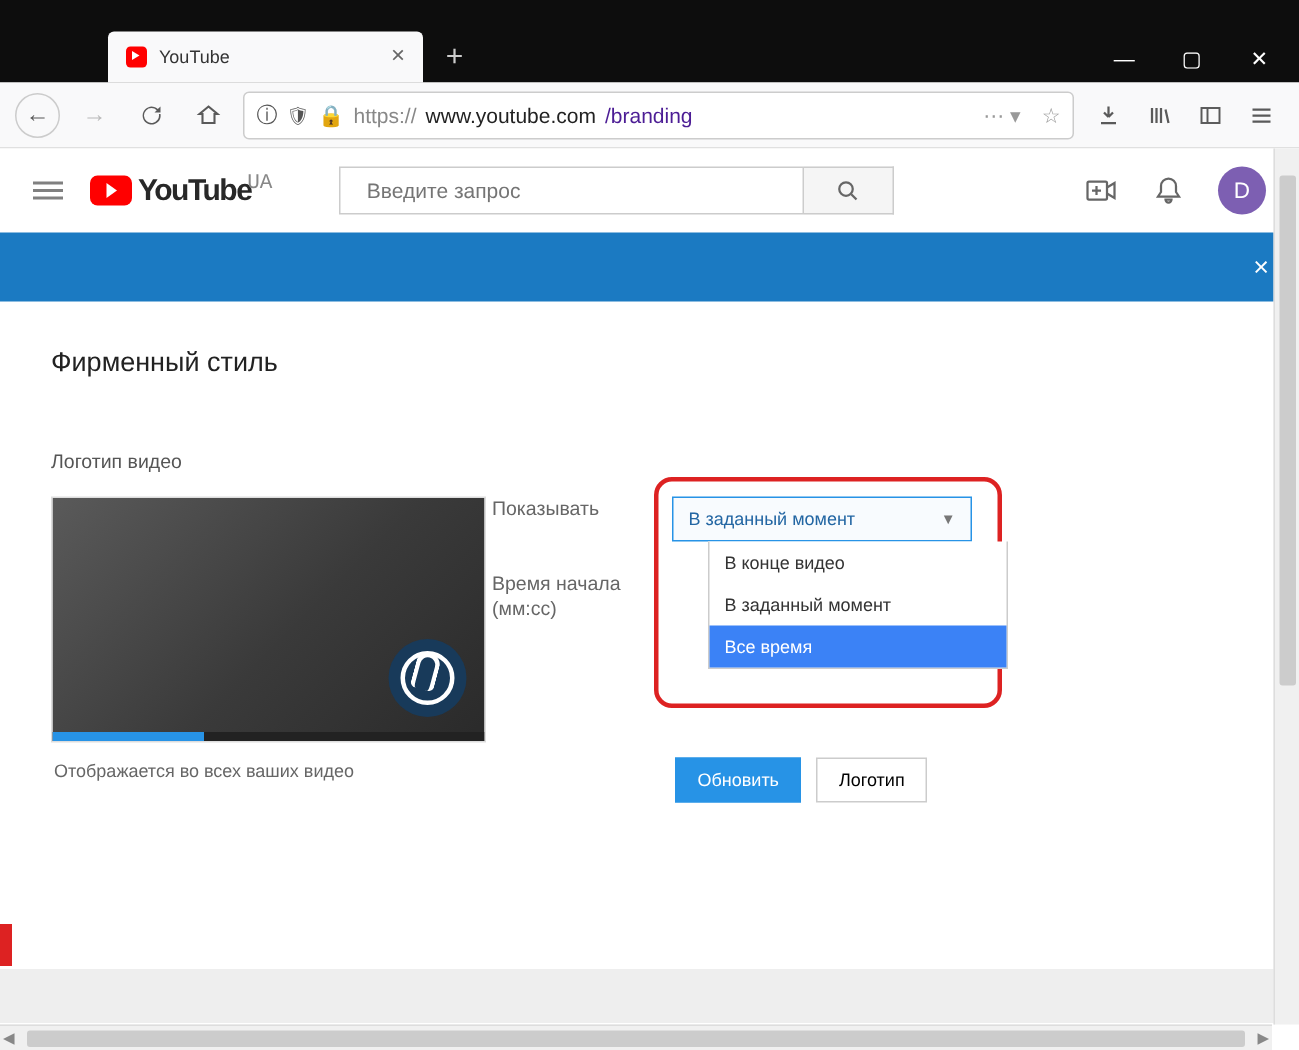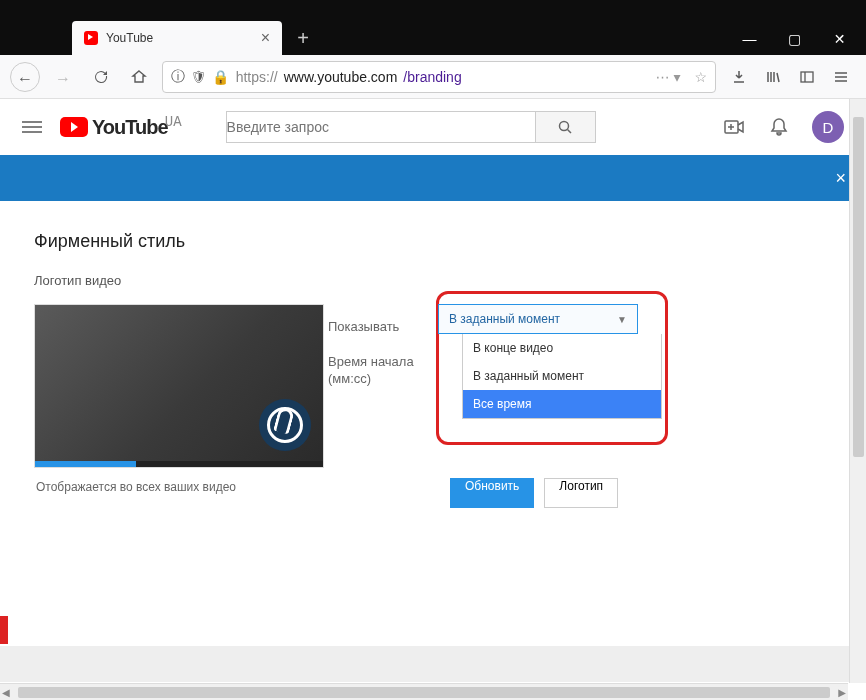--- a/index.html
+++ b/index.html
@@ -26,57 +26,57 @@
 .right-icons { display:flex; gap:4px; }
 
 .yt-header { height: 56px; background:#fff; display:flex; align-items:center; padding: 0 22px; gap: 18px; }
 .menu-icon { width:20px; display:flex; flex-direction:column; gap:3px; }
 .menu-icon span { height:2px; background:#808080; }
 .yt-logo { display:flex; align-items:center; gap:2px; font-weight:bold; font-size:20px; color:#282828; letter-spacing:-1px; position:relative; }
 .yt-logo-play { width:28px; height:20px; background:#ff0000; border-radius:5px; position:relative; margin-right:2px; }
 .yt-logo-play::after { content:''; position:absolute; left:11px; top:5px; border-left:7px solid #fff; border-top:5px solid transparent; border-bottom:5px solid transparent; }
 .yt-logo-sup { font-size:14px; color:#888; position:absolute; top:-2px; right:-14px; letter-spacing:0; font-weight:normal;font-family:Liberation Mono, monospace; }
 .search-wrap { margin-left: 40px; display:flex; }
-.search-input { width: 310px; height: 32px; border:1px solid #ccc; padding: 0 0; font-size: 14px; color:#888; outline:none; }
+.search-input { width: 310px; height: 32px; border:1px solid #ccc; padding: 0 18px; font-size: 14px; color:#888; outline:none; }
 .search-btn { width: 60px; height:32px; border:1px solid #ccc; border-left:none; background:#f5f5f5; display:flex; align-items:center; justify-content:center; color:#666; }
 .header-right { margin-left:auto; display:flex; align-items:center; gap: 24px; }
 .avatar { width:32px; height:32px; border-radius:50%; background:#7d5fb2; color:#fff; display:flex; align-items:center; justify-content:center; font-size:15px; }
 
 .blue-banner { height: 46px; background:#1b7ac2; display:flex; align-items:center; justify-content:flex-end; padding: 0 20px; }
 .banner-close { color:#fff; font-size:18px; }
 
 .content { padding: 30px 34px 20px; }
-.page-title { font-size: 18px; font-weight: normal; color:#222; margin-bottom: 21px; }
+.page-title { font-size: 18px; font-weight: normal; color:#222; margin-bottom: 48px; }
 .section-title { font-size: 13px; color:#555; margin-bottom: 16px; }
 
 .layout { display:flex; gap: 40px; align-items:flex-start; }
 .preview { width: 254px; }
 .preview-box { width: 290px; height: 164px; border:1px solid #ddd; position:relative; background: linear-gradient(135deg, #5a5a5a 0%, #3a3a3a 55%, #2a2a2a 100%); overflow:hidden; }
 .preview-logo { position:absolute; right:12px; bottom:16px; width:52px; height:52px; border-radius:50%; background:#183a5a; display:flex; align-items:center; justify-content:center; }
 .preview-logo-inner { width:36px; height:36px; border-radius:50%; border:3px solid #fff; position:relative; }
 .preview-logo-inner::before { content:''; position:absolute; left:6px; top:-2px; width:10px; height:22px; border:3px solid #fff; border-radius:8px 8px 4px 4px; border-bottom:none; transform:rotate(15deg); }
 .preview-progress { position:absolute; bottom:0; left:0; right:0; height:6px; background:#222; }
 .preview-progress-fill { height:100%; width:35%; background:#2793e6; }
 .preview-caption { font-size: 12px; color:#666; padding: 12px 2px; }
 
 .form-area { flex:1; position:relative; }
-.form-row { display:flex; align-items:flex-end; margin-bottom: 20px; }
+.form-row { display:flex; align-items:flex-start; gap: 10px; margin-bottom: 20px; }
 .form-label { font-size: 13px; color:#666; width: 110px; }
 
 .highlight-box { position:absolute; left: 108px; top: -13px; width: 232px; height: 154px; border: 3px solid #d22; border-radius: 12px; pointer-events:none; }
 
 .dropdown { position:relative; }
 .dropdown-selected { width: 200px; height: 30px; border:1px solid #2793e6; background:#f8fbfe; display:flex; align-items:center; justify-content:space-between; padding: 0 10px; font-size: 12px; color:#2366a3; }
 .dropdown-arrow { font-size:10px; color:#777; }
 .dropdown-list { position:absolute; top:30px; left:0; width:200px; background:#fff; border:1px solid #ccc; border-top:none; z-index:5;margin-left:24px; }
 .dropdown-item { padding: 7px 10px; font-size:12px; color:#333; }
 .dropdown-item.highlighted { background:#3b82f6; color:#fff; }
 
 .btn-row { display:flex; gap:10px; margin-top: 90px; margin-left: 122px; }
-.btn { height: 30px; padding: 0 14px; font-size: 12px; border:1px solid #ccc; background:#fff; display:flex; }
+.btn { height: 30px; padding: 0 14px; font-size: 12px; border:1px solid #ccc; background:#fff; display:flex; align-items:center; }
 .btn.primary { background:#2793e6; color:#fff; border-color:#2793e6; }
 
 .bottom-bar { position:absolute; bottom:18px; left:0; right:0; height:36px; background:#eee; }
 .red-strip { position:absolute; left:0; bottom:56px; width:8px; height:28px; background:#d22; }
 .scrollbar-h { position:absolute; bottom:0; left:0; right:18px; height:17px; background:#f0f0f0; border-top:1px solid #ddd; display:flex; align-items:center; justify-content:space-between; padding:0 2px; }
 .scrollbar-v { position:absolute; right:0; top:99px; bottom:17px; width:17px; background:#f0f0f0; border-left:1px solid #ddd; }
 .sb-arrow { font-size:10px; color:#888; }
 .sb-thumb-h { position:absolute; left:18px; right:18px; height:11px; top:3px; background:#ccc; border-radius:2px; }
 .sb-thumb-v { position:absolute; top:18px; width:11px; left:3px; height:340px; background:#ccc; border-radius:2px; }
 

